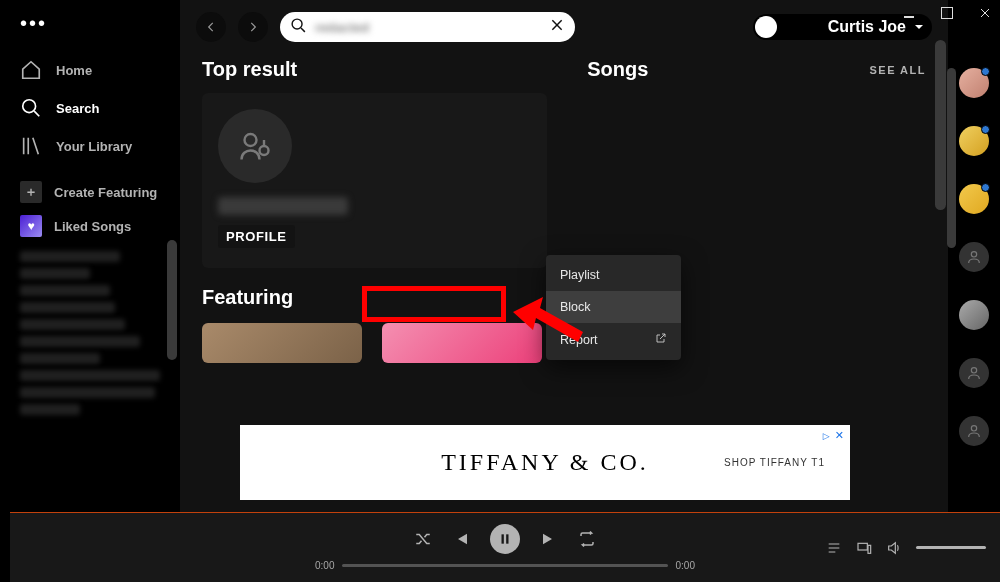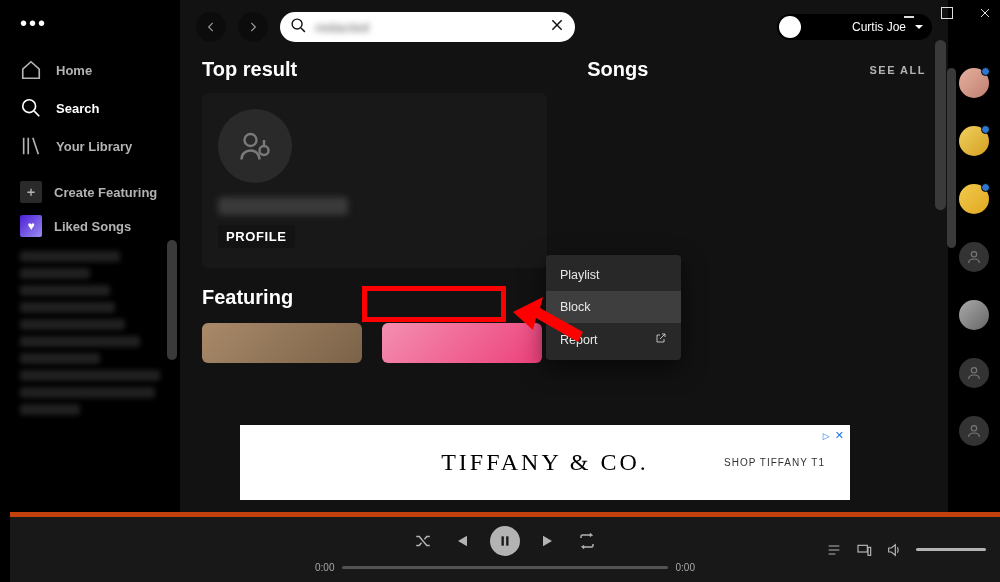--- a/index.html
+++ b/index.html
@@ -42,21 +42,21 @@
   }
   .topbar{display:flex; align-items:center; padding:12px 16px; gap:12px;}
   .navbtn{width:30px;height:30px;border-radius:50%; background:#0c0c0c; display:flex; align-items:center; justify-content:center;}
   .navbtn svg{width:14px;height:14px; stroke:#9a9a9a; stroke-width:2; fill:none;}
   .search{flex:0 0 295px; height:30px; background:#fff; border-radius:999px; display:flex; align-items:center; padding:0 10px; gap:8px;}
   .search .sicon svg{width:17px;height:17px; stroke:#121212; stroke-width:2; fill:none;}
   .search .sval{flex:1; color:#888; font-size:13px; filter:blur(3px); font-weight:700;}
   .search .sclear svg{width:16px;height:16px; stroke:#121212; stroke-width:2.2;}
   .userchip{margin-left:auto; display:flex; align-items:center; gap:8px; background:#000; border-radius:999px; padding:2px 8px 2px 2px;}
   .userchip .ava{width:22px;height:22px;border-radius:50%; background:#fff;}
-  .userchip .uname{font-size:12px; font-weight:400;margin-left:43px;}
+  .userchip .uname{font-size:16px; font-weight:700;margin-left:43px;}
   .userchip .caret svg{width:10px;height:10px; fill:#fff;}
   .content{padding:4px 22px 0 22px;}
   .row-head{display:flex; align-items:center;}
   .h-top{font-size:20px; font-weight:700;}
   .h-songs{font-size:20px; font-weight:700; margin-left:290px;}
   .seeall{margin-left:auto; font-size:11px; letter-spacing:1.5px; color:#b3b3b3; font-weight:700;padding-left:18px;}
   .card{margin-top:12px; width:345px; height:175px; background:#181818; border-radius:6px; padding:16px; position:relative;}
   .pavatar{width:74px;height:74px;border-radius:50%; background:#2a2a2a; display:flex; align-items:center; justify-content:center; margin-bottom:14px;}
   .pavatar svg{width:36px;height:36px; stroke:#7a7a7a; fill:none; stroke-width:1.6;}
   .pname{height:18px; width:130px; background:#3a3a3a; border-radius:4px; filter:blur(3px); margin-bottom:10px;}
@@ -84,21 +84,21 @@
   .rava{width:30px;height:30px;border-radius:50%; background:#444; position:relative;}
   .rava .dot{position:absolute; top:-1px; right:-1px; width:9px;height:9px; border-radius:50%; background:#2e77d0; border:1.5px solid #000;}
   .rava.c1{background:linear-gradient(135deg,#e6b0a0,#c08070);}
   .rava.c2{background:linear-gradient(135deg,#f0d060,#d4a020);}
   .rava.c3{background:linear-gradient(135deg,#f2c94c,#e0a820);}
   .rava.c4{background:#333;}
   .rava.c5{background:linear-gradient(135deg,#aaa,#666);}
   .rava.ph svg{width:16px;height:16px; stroke:#777; fill:none; stroke-width:1.8; position:absolute; top:7px; left:7px;}
   .rail-scroll{position:absolute; right:44px; top:40px; width:9px; height:180px; background:#3a3a3a; border-radius:5px;}
   
-  .player{position:absolute; left:10px; right:0; bottom:0; height:70px; background:#181818; border-top:5px solid #c2410c; display:flex; align-items:center;}
+  .player{position:absolute; left:10px; right:0; bottom:0; height:70px; background:#181818; border-top:1px solid #c2410c; display:flex; align-items:center;}
   .pcenter{position:absolute; left:50%; transform:translateX(-50%); display:flex; flex-direction:column; align-items:center; gap:6px; width:380px;}
   .pbtns{display:flex; align-items:center; gap:20px;}
   .pbtn{width:18px;height:18px;}
   .pbtn svg{width:100%;height:100%; fill:#b3b3b3;}
   .playbtn{width:30px;height:30px;border-radius:50%; background:#b3b3b3; display:flex; align-items:center; justify-content:center;}
   .playbtn svg{width:14px;height:14px; fill:#181818;}
   .ptrack{display:flex; align-items:center; gap:8px; width:100%; font-size:10px; color:#a7a7a7;}
   .pbar{flex:1; height:3px; background:#535353; border-radius:2px;}
   .pright{position:absolute; right:14px; display:flex; align-items:center; gap:14px;}
   .picon{width:16px;height:16px;}

